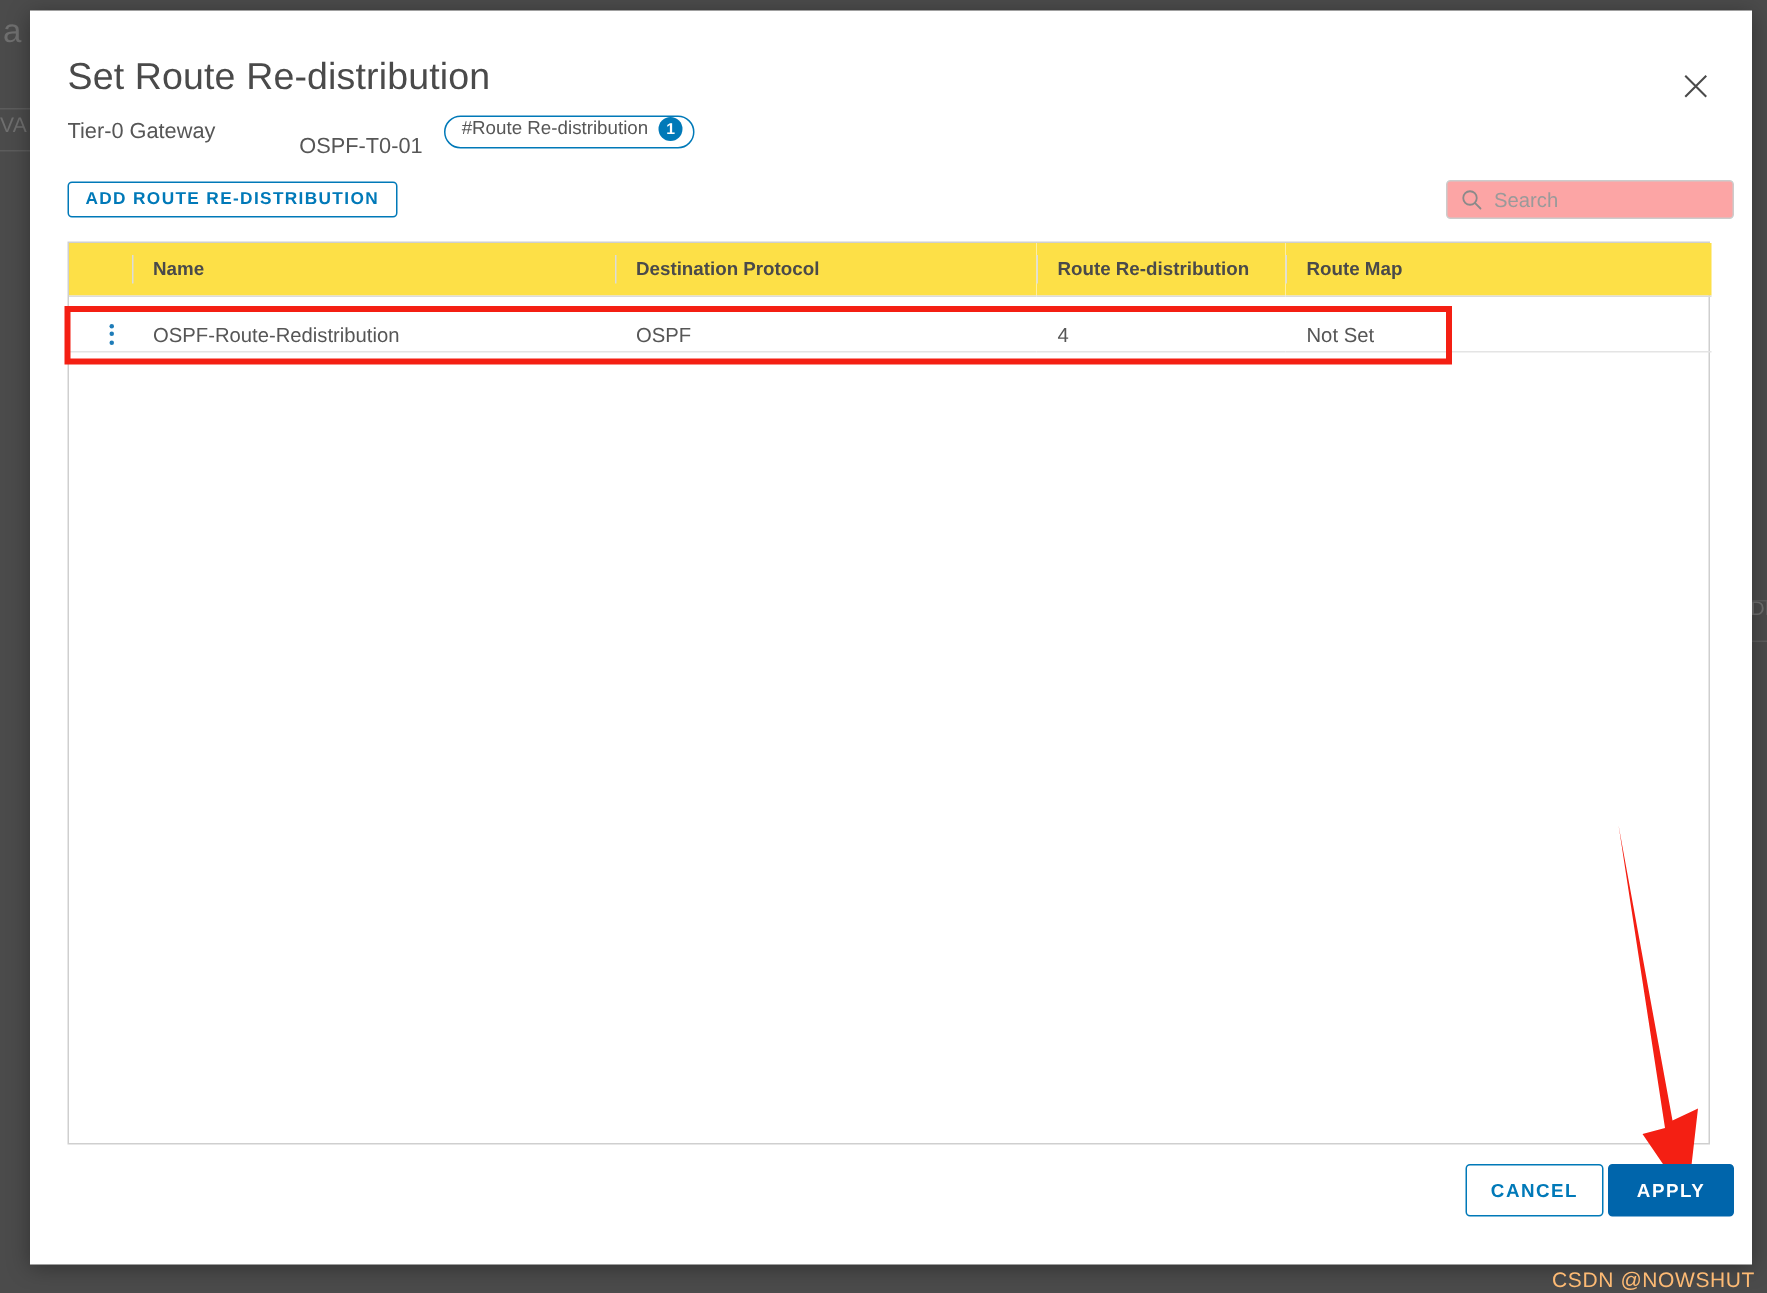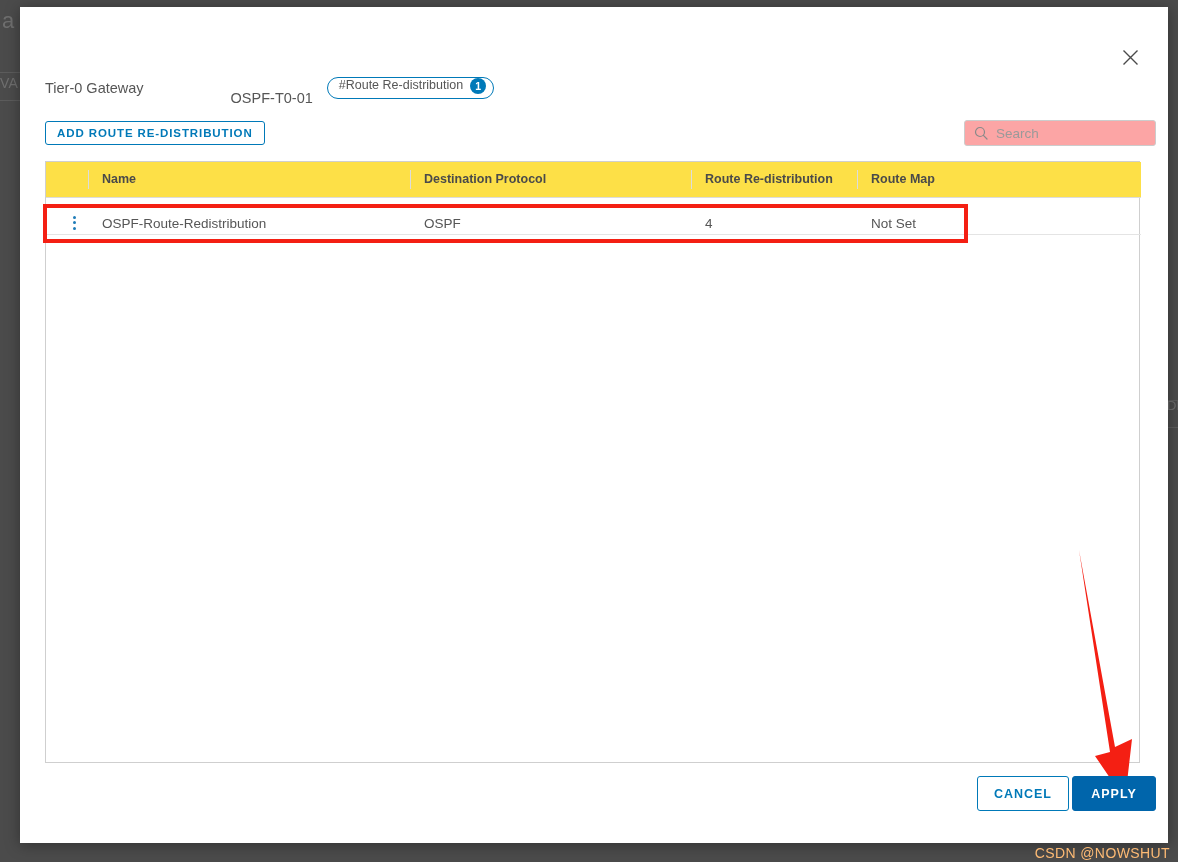--- a/index.html
+++ b/index.html
@@ -81,21 +81,21 @@
     top: 68px;
     display: flex;
     align-items: center;
     height: 26px;
   }
   .sub-label {
     font-size: 14.5px;
     color: #565656;
     white-space: nowrap;
   }
-  #sub-gateway-type { margin-right: 87px; }
+  #sub-gateway-type { margin-right: 56px; }
   #sub-gateway-name { margin-right: 14px; margin-top: 20px; }
 
   #count-chip {
     display: inline-flex;
     align-items: flex-start;
     height: 22px;
     padding: 0 7px 0 11px;
     border: 1px solid #0079b8;
     border-radius: 12px;
     background: #fff;
@@ -324,20 +324,21 @@
   <div class="bg-rule" style="left:0; top:72px; width:20px;"></div>
   <div class="bg-text" style="left:0px; top:75px; font-size:14px;">VA</div>
   <div class="bg-rule" style="left:0; top:100px; width:20px;"></div>
   <div class="bg-rule" style="left:1168px; top:400px; width:10px;"></div>
   <div class="bg-text" style="left:1167px; top:398px; font-size:13px;">DP</div>
   <div class="bg-rule" style="left:1168px; top:427px; width:10px;"></div>
 </div>
 
 <div id="modal">
 
+  <div id="modal-title">Set Route Re-distribution</div>
 
   <button id="close-button">
     <svg width="17" height="17" viewBox="0 0 17 17" aria-hidden="true">
       <path d="M1.5 1.5 L15.5 15.5 M15.5 1.5 L1.5 15.5" stroke="#4a4a4a" stroke-width="1.4" fill="none"></path>
     </svg>
   </button>
 
   <div id="subheader">
     <span class="sub-label" id="sub-gateway-type">Tier-0 Gateway</span>
     <span class="sub-label" id="sub-gateway-name">OSPF-T0-01</span>

